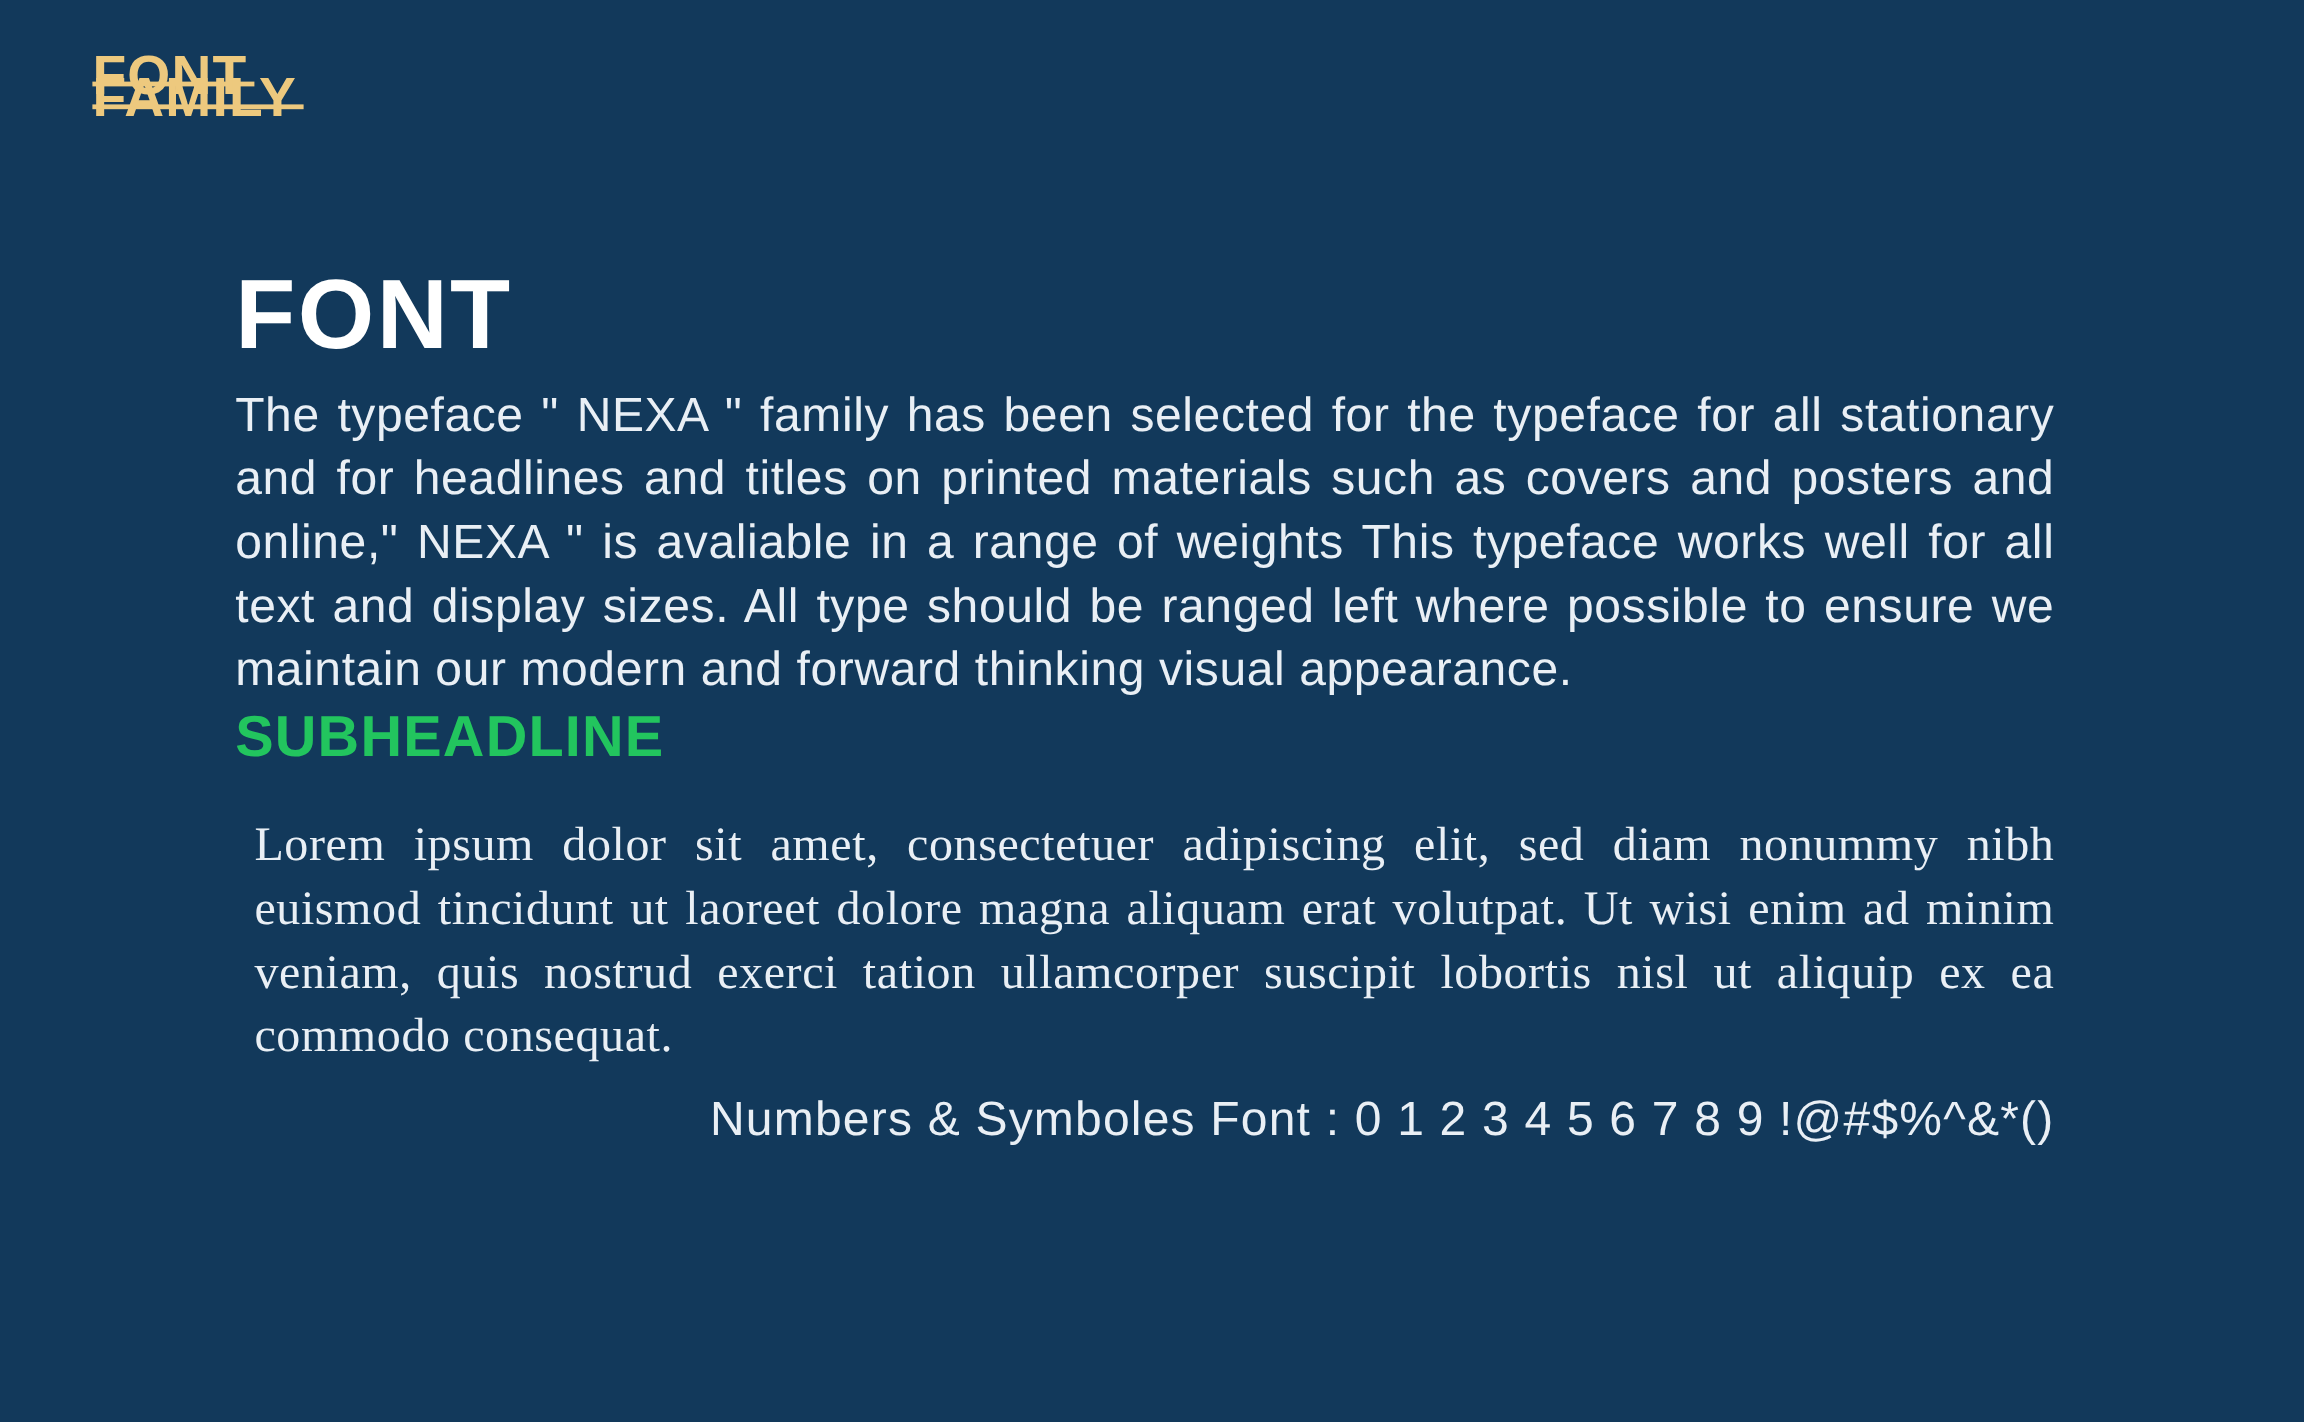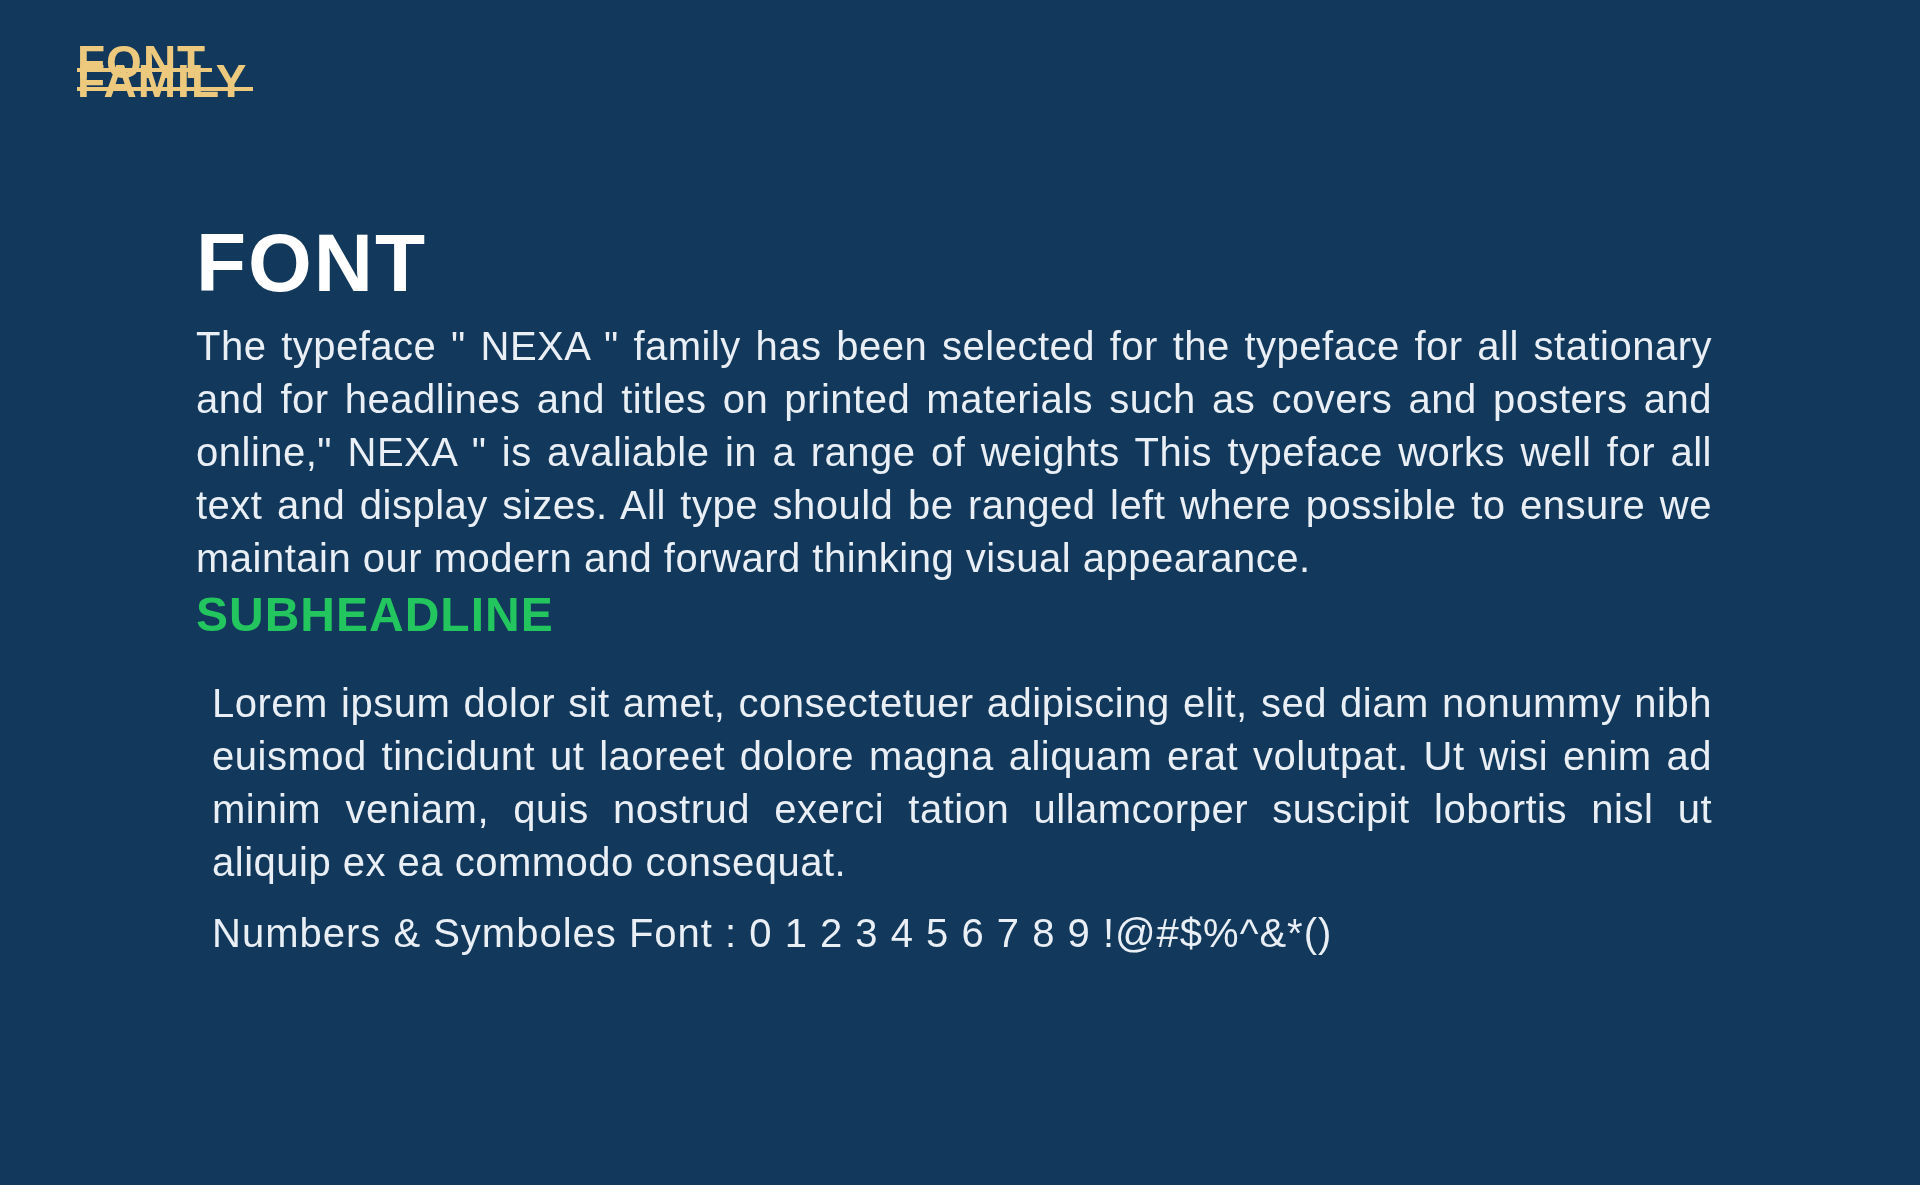--- a/index.html
+++ b/index.html
@@ -81,29 +81,30 @@
   .subheadline-specimen {
     margin: 6px 0 0 0;
     color: #22c55e;
     font-size: 48px;
     font-weight: bold;
     line-height: 1;
     letter-spacing: 1px;
   }
   .specimen-body {
     margin: 38px 0 0 16px;
+    font-family: Liberation Serif, serif;
   }
   .numbers-line {
     margin: 18px 0 0 16px;
     color: #E9EFF5;
     font-size: 40px;
     font-weight: 300;
     letter-spacing: 1px;
     line-height: 53px;
-    text-align: left;
+    text-align: right;
   }
 </style>
 </head>
 <body>
 
 <div class="page">
 
   <div class="header">
     <div class="accent-bar"></div>
     <div class="page-title">

